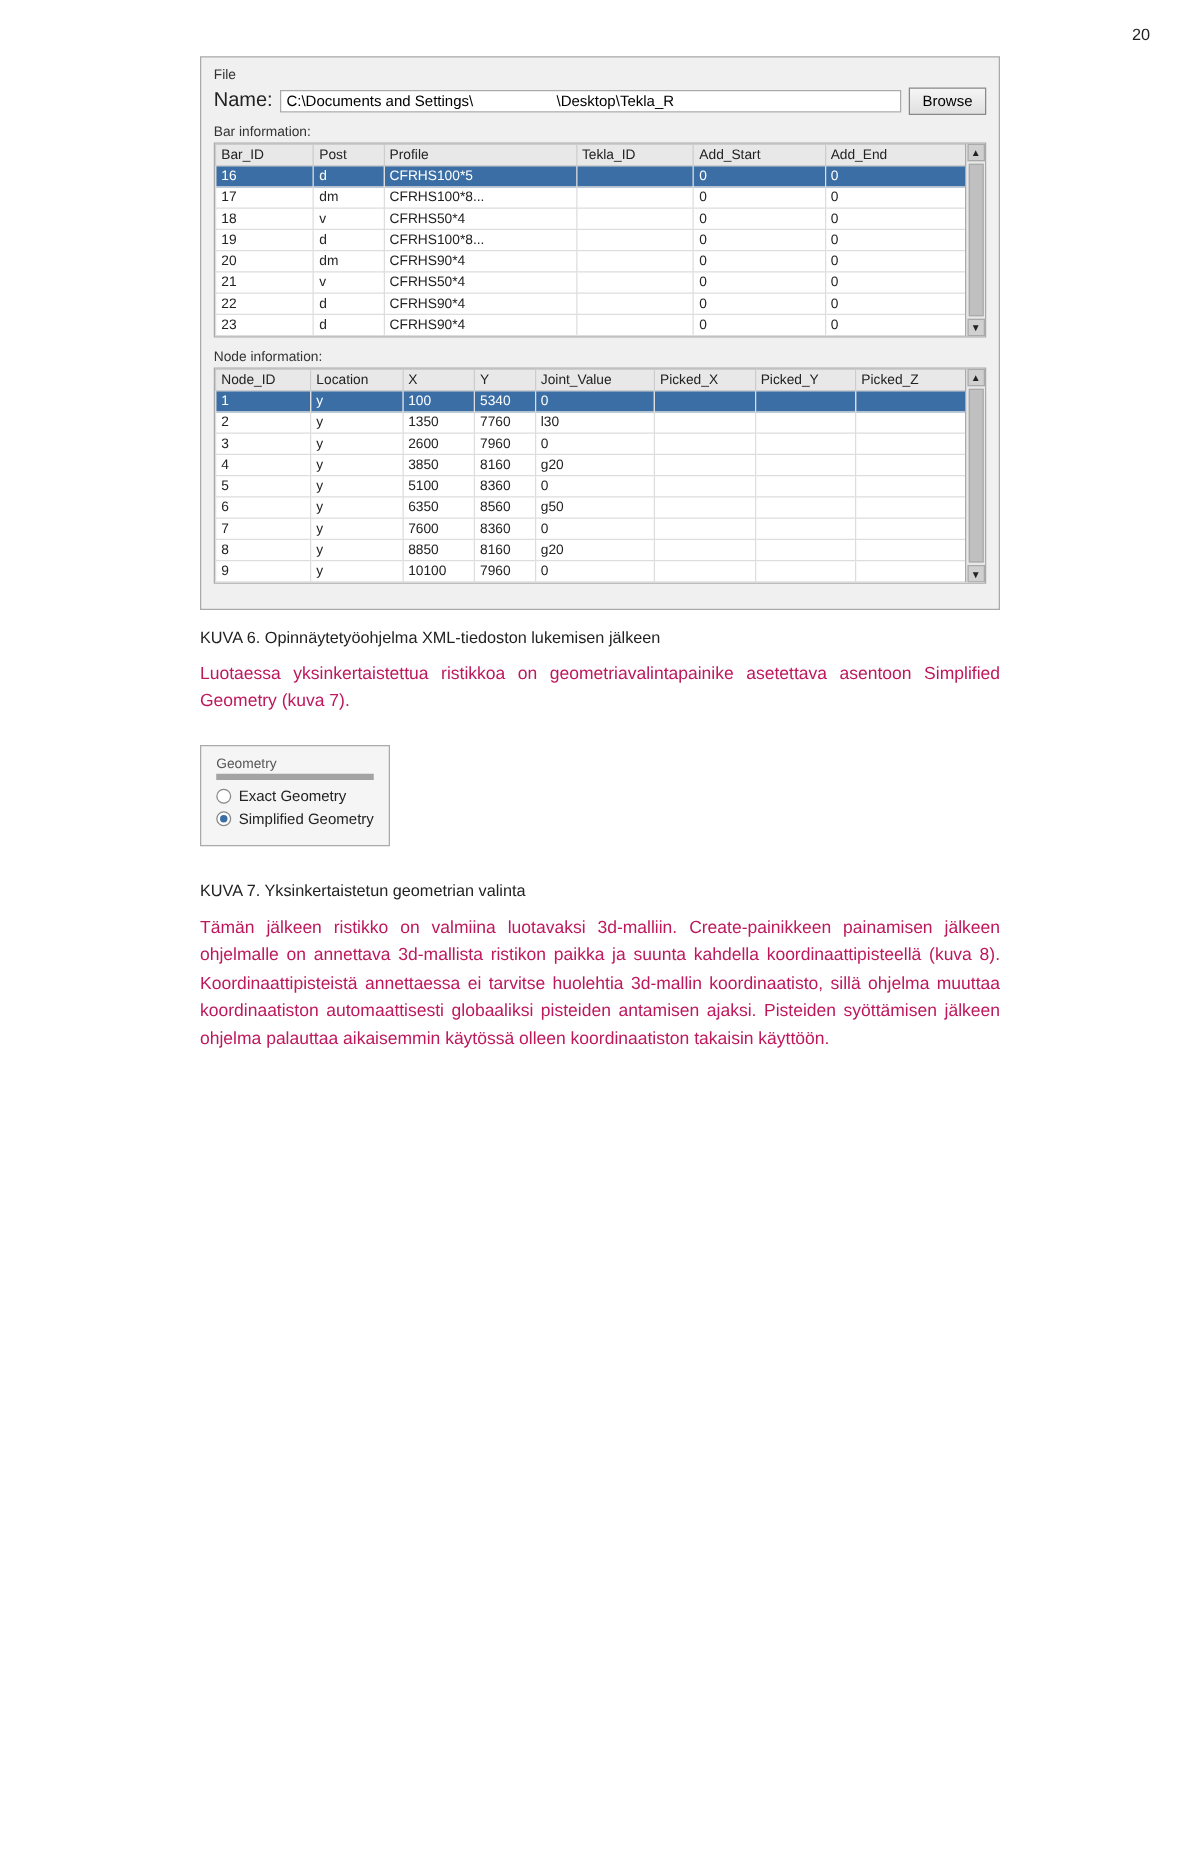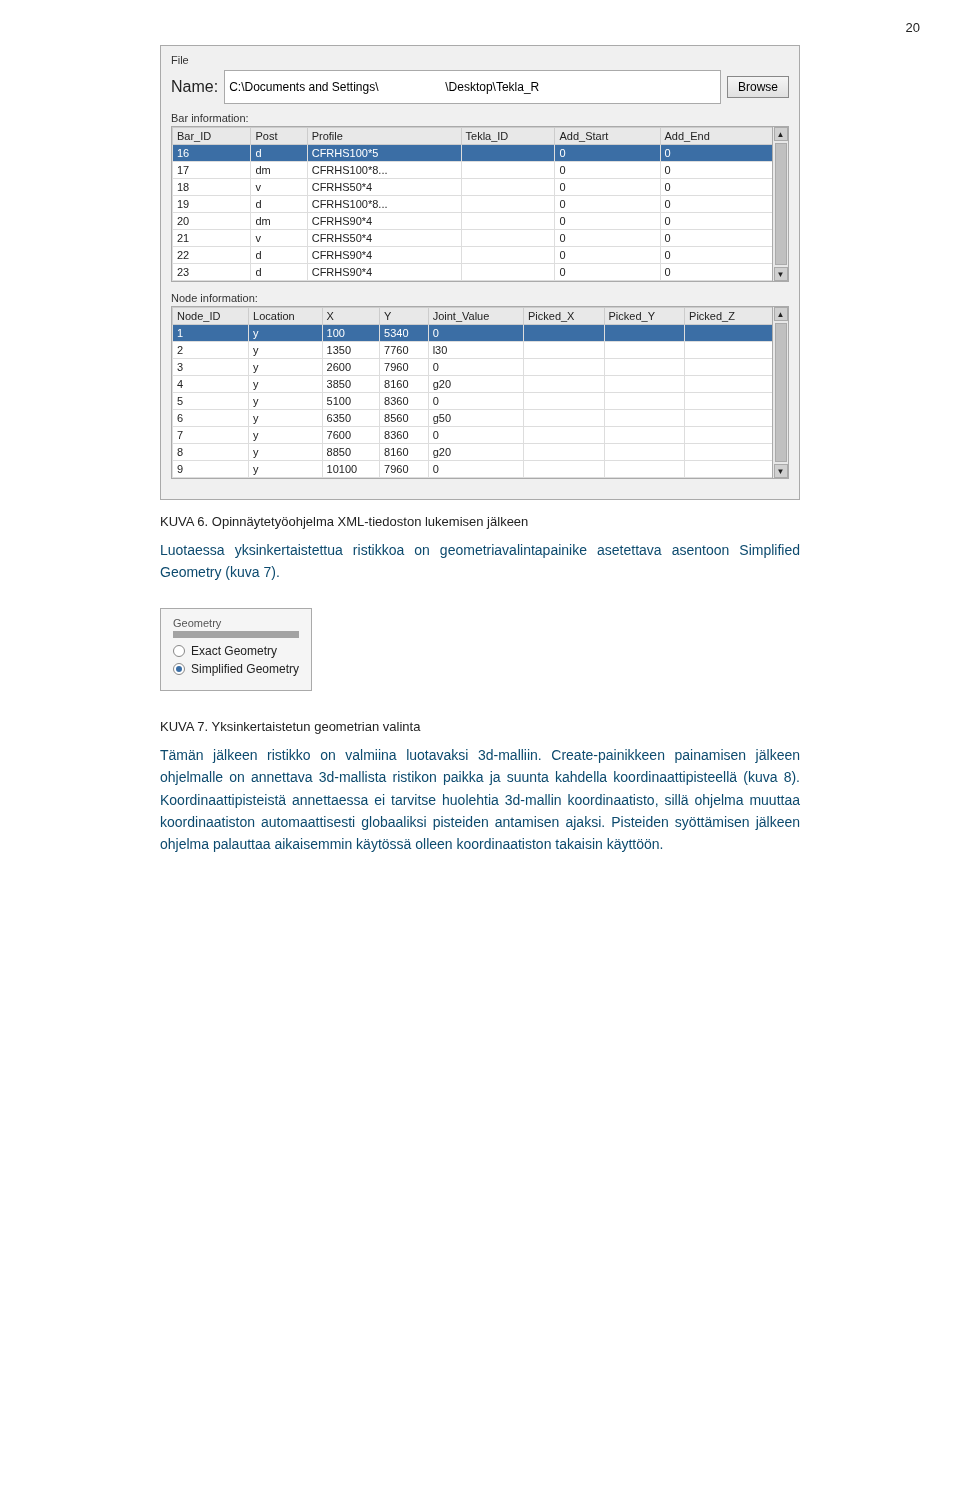--- a/index.html
+++ b/index.html
@@ -43,21 +43,21 @@
     .file-label {
       font-size: 16px;
       white-space: nowrap;
     }
     .file-input {
       flex: 1;
       border: 1px solid #aaa;
       background: #fff;
       padding: 2px 4px;
       font-size: 12px;
-      height: 34px;
+      height: 18px;
     }
     .browse-btn {
       border: 1px solid #888;
       background: linear-gradient(to bottom, #f5f5f5, #e0e0e0);
       padding: 2px 10px;
       font-size: 12px;
       cursor: pointer;
       height: 22px;
     }
     
@@ -137,21 +137,21 @@
       border: 1px solid #aaa;
       background: #f5f5f5;
       padding: 8px 12px 10px 12px;
       display: inline-block;
       margin: 12px 0 14px 0;
     }
     .geometry-box-title {
       font-size: 11px;
       color: #555;
       margin-bottom: 6px;
-      border-bottom: 7px solid #a3a3a3;
+      border-bottom: 5px solid #a3a3a3;
       padding-bottom: 2px;
     }
     .radio-option {
       display: flex;
       align-items: center;
       gap: 6px;
       margin-bottom: 4px;
       font-size: 12px;
     }
     .radio-circle {
@@ -171,21 +171,21 @@
       content: '';
       width: 6px;
       height: 6px;
       border-radius: 50%;
       background: #3b6ea5;
     }
     
     .body-text {
       font-size: 14px;
       line-height: 1.6;
-      color: #0c4a6e;
+      color: #be185d;
       margin-bottom: 12px;
       text-align: justify;
     }
   </style>
 </head>
 <body>
 
 <div class="page-number">20</div>
 
 <div class="main-content">

